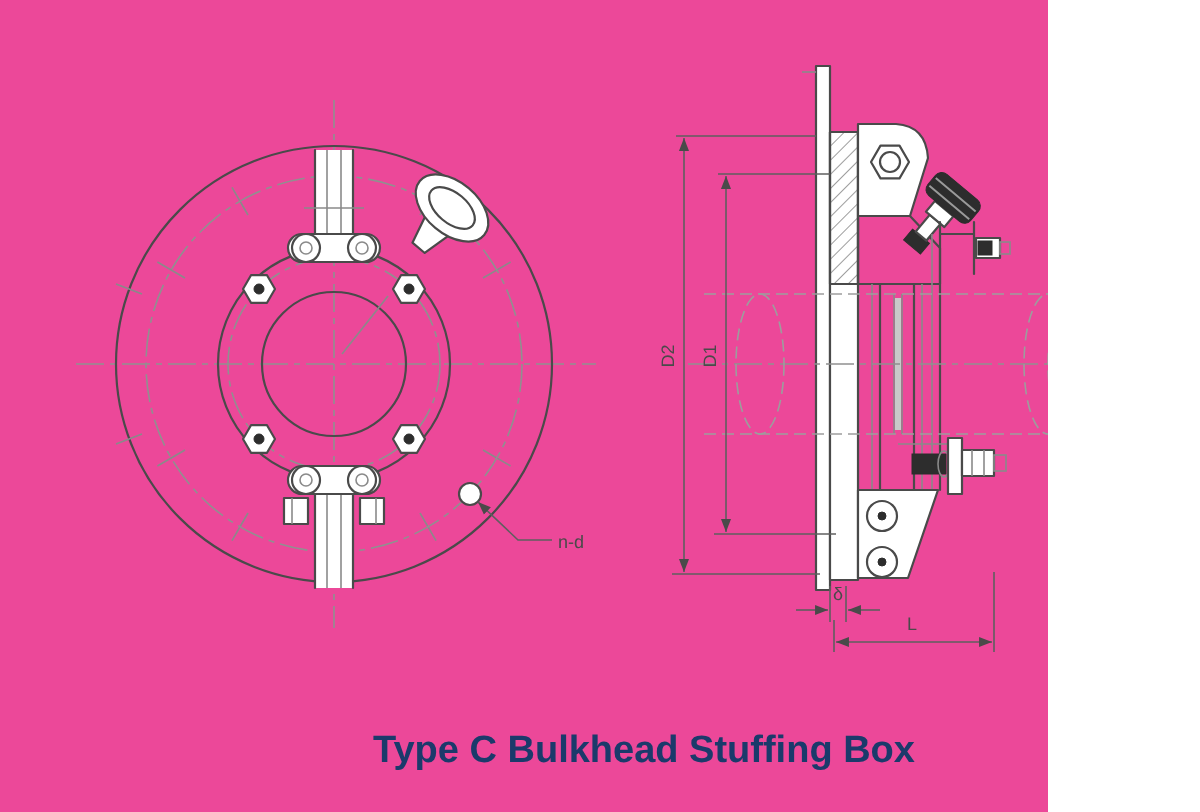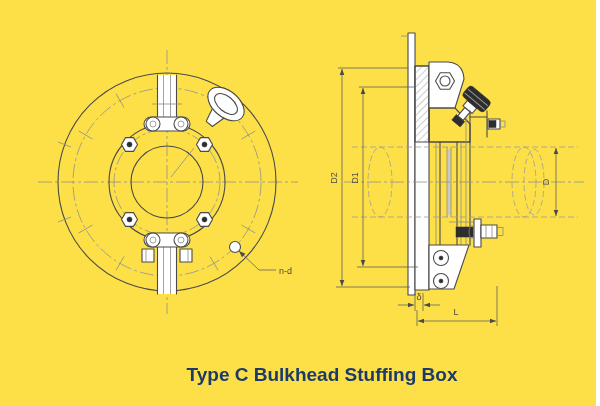--- a/index.html
+++ b/index.html
@@ -1,16 +1,16 @@
 <!DOCTYPE html>
 <html><head>
 <meta charset="utf-8">
 <style>
   html,body{margin:0;padding:0;background:#fff;}
-  .stage{position:relative;width:596px;height:406px;background:#fde047;overflow:hidden;
+  .stage{position:relative;width:524px;height:406px;background:#ec4899;overflow:hidden;
          font-family:"Liberation Sans",sans-serif;}
   svg{display:block}
   .ol  {fill:none;stroke:#4a4a4a;stroke-width:1.1;stroke-linejoin:round;stroke-linecap:round}
   .olw {fill:#ffffff;stroke:#4a4a4a;stroke-width:1.1;stroke-linejoin:round}
   .thin{fill:none;stroke:#8a8a8a;stroke-width:0.8}
   .dim {fill:none;stroke:#5f5f5f;stroke-width:0.8}
   .cl  {fill:none;stroke:#909090;stroke-width:0.8;stroke-dasharray:14 3 3 3}
   .ph  {fill:none;stroke:#9d9d9d;stroke-width:0.8;stroke-dasharray:6 3}
   .dark{fill:#2d2d2d;stroke:#2d2d2d;stroke-width:0.5}
   .pack{fill:#c9c9c9;stroke:none}

